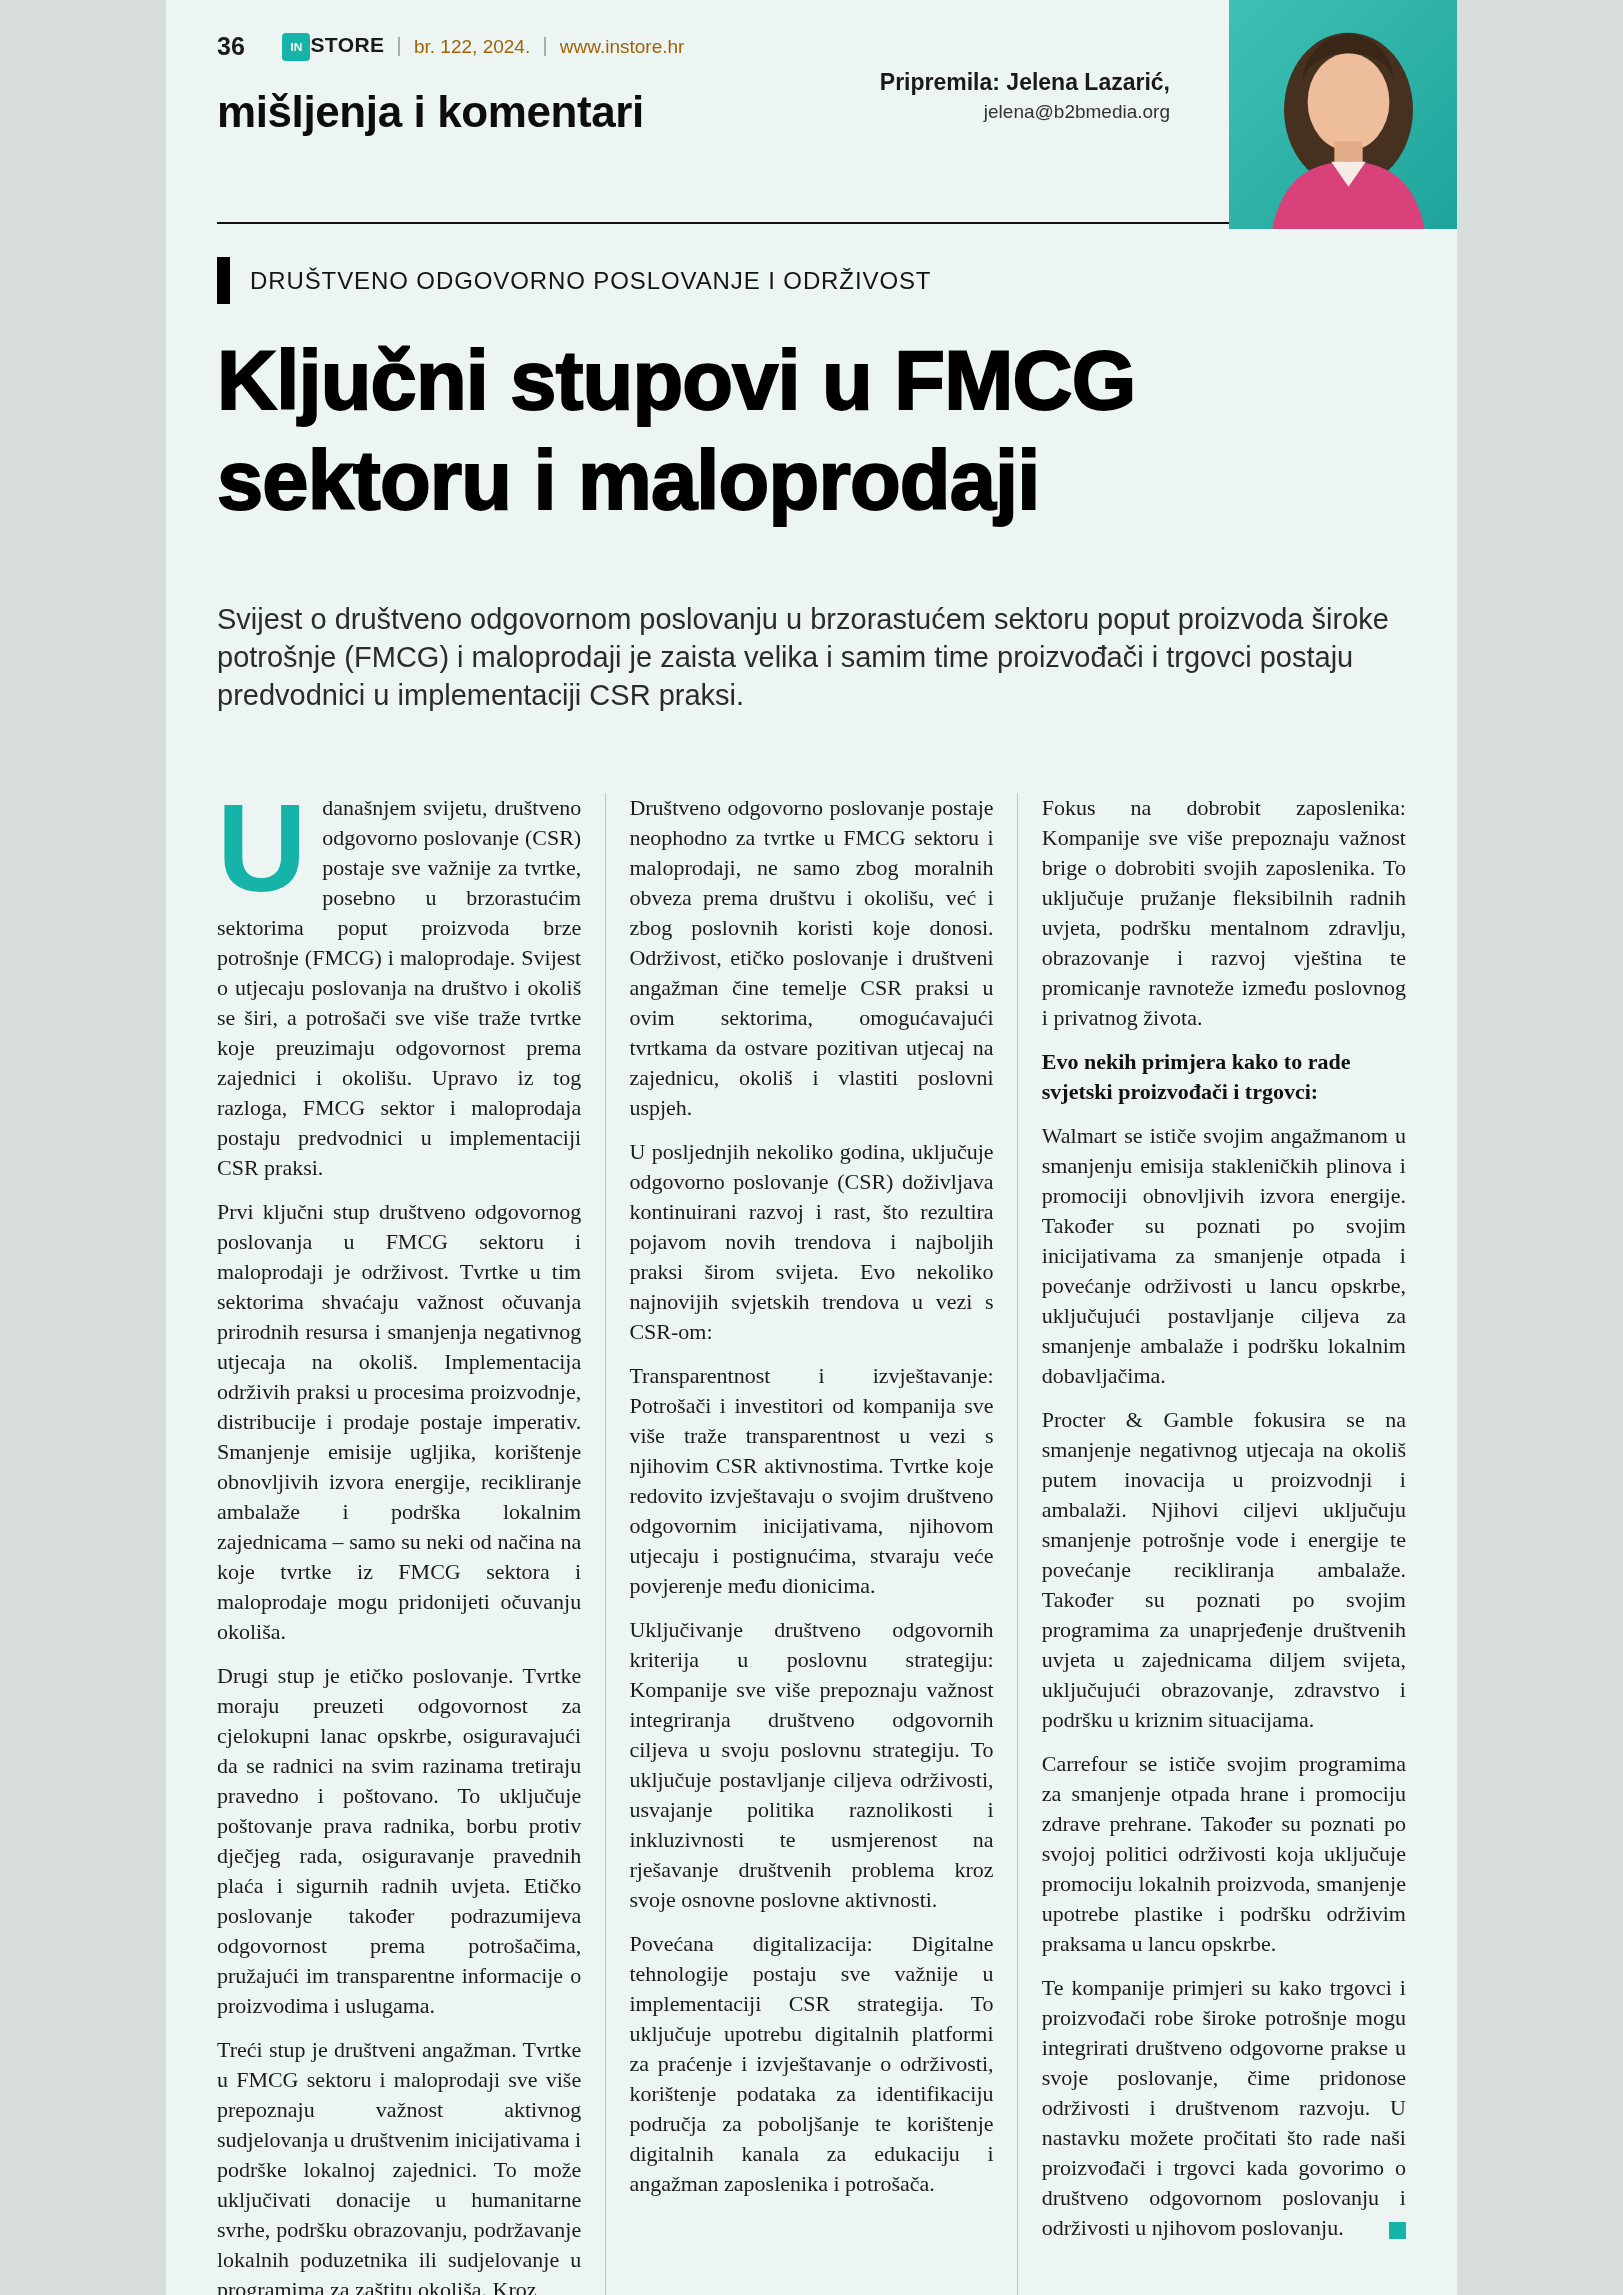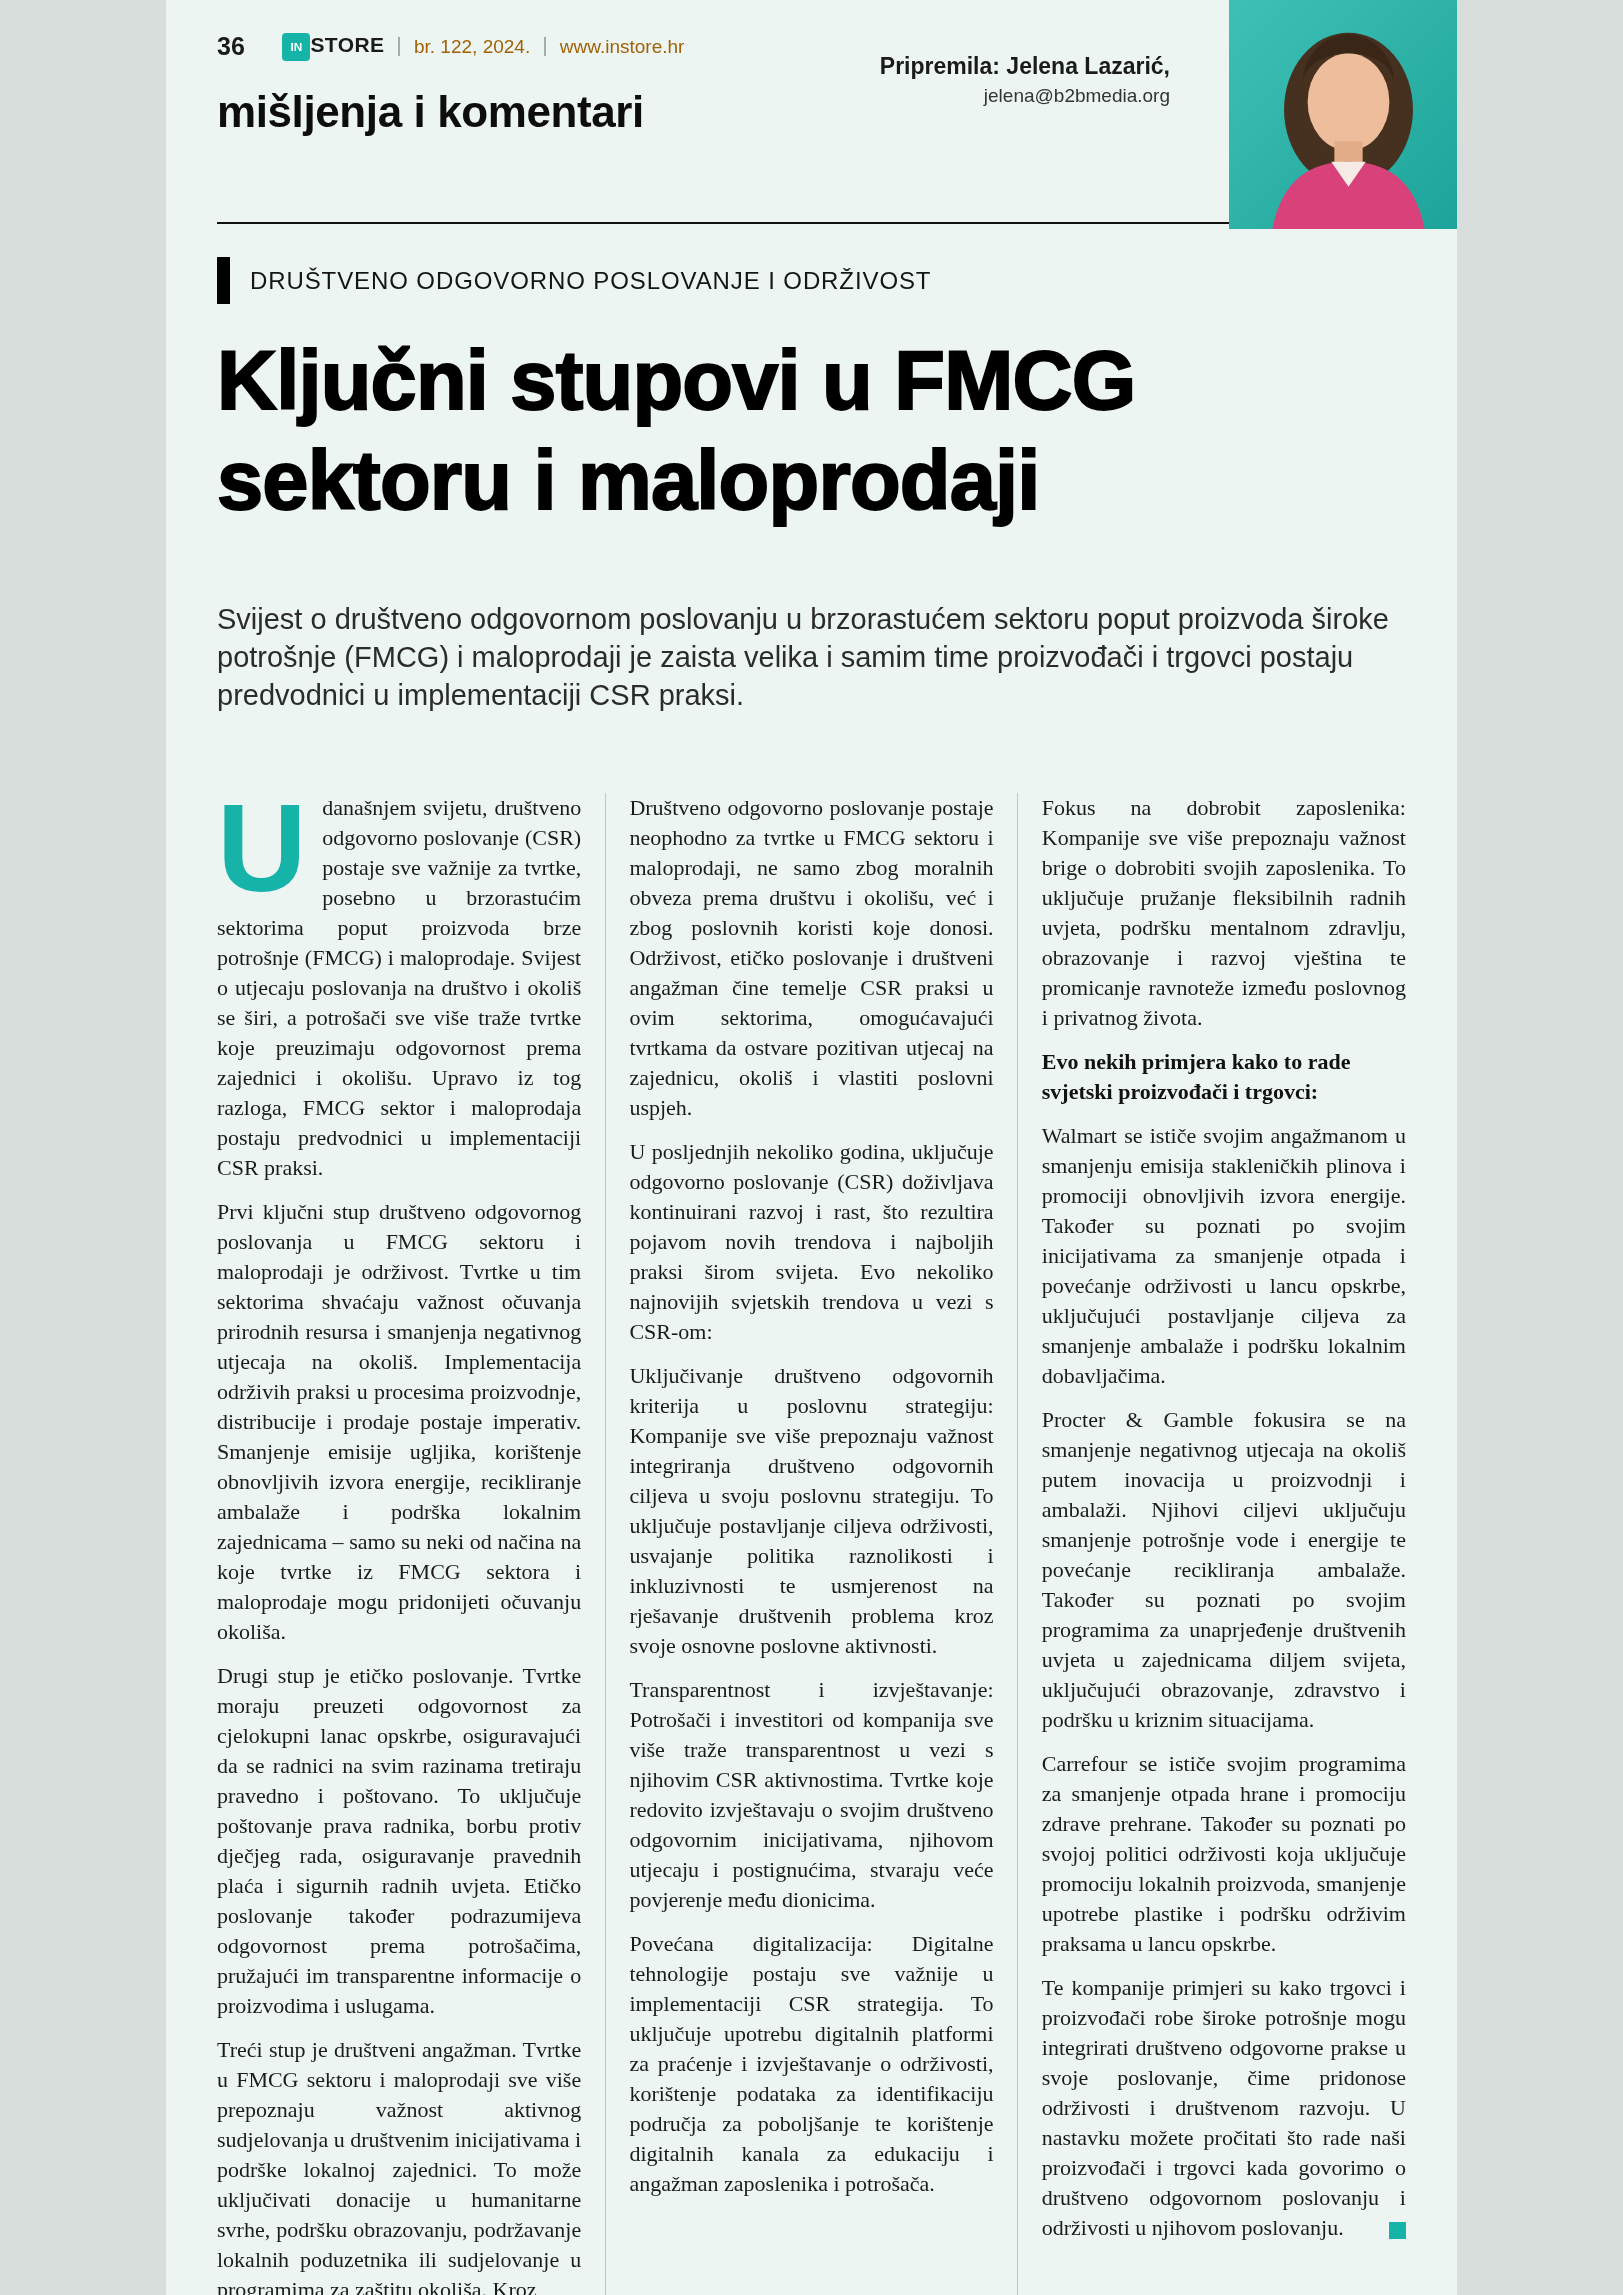--- a/index.html
+++ b/index.html
@@ -40,21 +40,21 @@
     margin-top: 25px;
     font-size: 44px;
     font-weight: 700;
     letter-spacing: -0.4px;
     color: #0d0d0d;
   }
 
   
   .byline {
     position: absolute;
-    top: 53px;
+    top: 69px;
     right: 287px;
     text-align: right;
   }
   .byline-name { font-size: 23px; font-weight: 700; }
   .byline-email { font-size: 19px; color: #333; margin-top: 4.7px; }
   .photo {
     position: absolute;
     top: 0; right: 0;
     width: 228px; height: 229px;
     overflow: hidden;
@@ -187,22 +187,22 @@
         <span>današnjem svijetu, društveno odgovorno poslovanje (CSR) postaje sve važnije za tvrtke, posebno u brzorastućim sektorima poput proizvoda brze potrošnje (FMCG) i maloprodaje. Svijest o utjecaju poslovanja na društvo i okoliš se širi, a potrošači sve više traže tvrtke koje preuzimaju odgovornost prema zajednici i okolišu. Upravo iz tog razloga, FMCG sektor i maloprodaja postaju predvodnici u implementaciji CSR praksi.</span>
       </p>
       <p class="body-p">Prvi ključni stup društveno odgovornog poslovanja u FMCG sektoru i maloprodaji je održivost. Tvrtke u tim sektorima shvaćaju važnost očuvanja prirodnih resursa i smanjenja negativnog utjecaja na okoliš. Implementacija održivih praksi u procesima proizvodnje, distribucije i prodaje postaje imperativ. Smanjenje emisije ugljika, korištenje obnovljivih izvora energije, recikliranje ambalaže i podrška lokalnim zajednicama – samo su neki od načina na koje tvrtke iz FMCG sektora i maloprodaje mogu pridonijeti očuvanju okoliša.</p>
       <p class="body-p">Drugi stup je etičko poslovanje. Tvrtke moraju preuzeti odgovornost za cjelokupni lanac opskrbe, osiguravajući da se radnici na svim razinama tretiraju pravedno i poštovano. To uključuje poštovanje prava radnika, borbu protiv dječjeg rada, osiguravanje pravednih plaća i sigurnih radnih uvjeta. Etičko poslovanje također podrazumijeva odgovornost prema potrošačima, pružajući im transparentne informacije o proizvodima i uslugama.</p>
       <p class="body-p">Treći stup je društveni angažman. Tvrtke u FMCG sektoru i maloprodaji sve više prepoznaju važnost aktivnog sudjelovanja u društvenim inicijativama i podrške lokalnoj zajednici. To može uključivati donacije u humanitarne svrhe, podršku obrazovanju, podržavanje lokalnih poduzetnika ili sudjelovanje u programima za zaštitu okoliša. Kroz</p>
     </div>
 
     <div class="col">
       <p class="body-p">Društveno odgovorno poslovanje postaje neophodno za tvrtke u FMCG sektoru i maloprodaji, ne samo zbog moralnih obveza prema društvu i okolišu, već i zbog poslovnih koristi koje donosi. Održivost, etičko poslovanje i društveni angažman čine temelje CSR praksi u ovim sektorima, omogućavajući tvrtkama da ostvare pozitivan utjecaj na zajednicu, okoliš i vlastiti poslovni uspjeh.</p>
       <p class="body-p">U posljednjih nekoliko godina, uključuje odgovorno poslovanje (CSR) doživljava kontinuirani razvoj i rast, što rezultira pojavom novih trendova i najboljih praksi širom svijeta. Evo nekoliko najnovijih svjetskih trendova u vezi s CSR-om:</p>
+      <p class="body-p">Transparentnost i izvještavanje: Potrošači i investitori od kompanija sve više traže transparentnost u vezi s njihovim CSR aktivnostima. Tvrtke koje redovito izvještavaju o svojim društveno odgovornim inicijativama, njihovom utjecaju i postignućima, stvaraju veće povjerenje među dionicima.</p>
       <p class="body-p">Uključivanje društveno odgovornih kriterija u poslovnu strategiju: Kompanije sve više prepoznaju važnost integriranja društveno odgovornih ciljeva u svoju poslovnu strategiju. To uključuje postavljanje ciljeva održivosti, usvajanje politika raznolikosti i inkluzivnosti te usmjerenost na rješavanje društvenih problema kroz svoje osnovne poslovne aktivnosti.</p>
-      <p class="body-p">Transparentnost i izvještavanje: Potrošači i investitori od kompanija sve više traže transparentnost u vezi s njihovim CSR aktivnostima. Tvrtke koje redovito izvještavaju o svojim društveno odgovornim inicijativama, njihovom utjecaju i postignućima, stvaraju veće povjerenje među dionicima.</p>
       <p class="body-p">Povećana digitalizacija: Digitalne tehnologije postaju sve važnije u implementaciji CSR strategija. To uključuje upotrebu digitalnih platformi za praćenje i izvještavanje o održivosti, korištenje podataka za identifikaciju područja za poboljšanje te korištenje digitalnih kanala za edukaciju i angažman zaposlenika i potrošača.</p>
     </div>
 
     <div class="col">
       <p class="body-p">Fokus na dobrobit zaposlenika: Kompanije sve više prepoznaju važnost brige o dobrobiti svojih zaposlenika. To uključuje pružanje fleksibilnih radnih uvjeta, podršku mentalnom zdravlju, obrazovanje i razvoj vještina te promicanje ravnoteže između poslovnog i privatnog života.</p>
       <p class="subhead">Evo nekih primjera kako to rade svjetski proizvođači i trgovci:</p>
       <p class="body-p">Walmart se ističe svojim angažmanom u smanjenju emisija stakleničkih plinova i promociji obnovljivih izvora energije. Također su poznati po svojim inicijativama za smanjenje otpada i povećanje održivosti u lancu opskrbe, uključujući postavljanje ciljeva za smanjenje ambalaže i podršku lokalnim dobavljačima.</p>
       <p class="body-p">Procter &amp; Gamble fokusira se na smanjenje negativnog utjecaja na okoliš putem inovacija u proizvodnji i ambalaži. Njihovi ciljevi uključuju smanjenje potrošnje vode i energije te povećanje recikliranja ambalaže. Također su poznati po svojim programima za unaprjeđenje društvenih uvjeta u zajednicama diljem svijeta, uključujući obrazovanje, zdravstvo i podršku u kriznim situacijama.</p>
       <p class="body-p">Carrefour se ističe svojim programima za smanjenje otpada hrane i promociju zdrave prehrane. Također su poznati po svojoj politici održivosti koja uključuje promociju lokalnih proizvoda, smanjenje upotrebe plastike i podršku održivim praksama u lancu opskrbe.</p>
       <p class="body-p">

